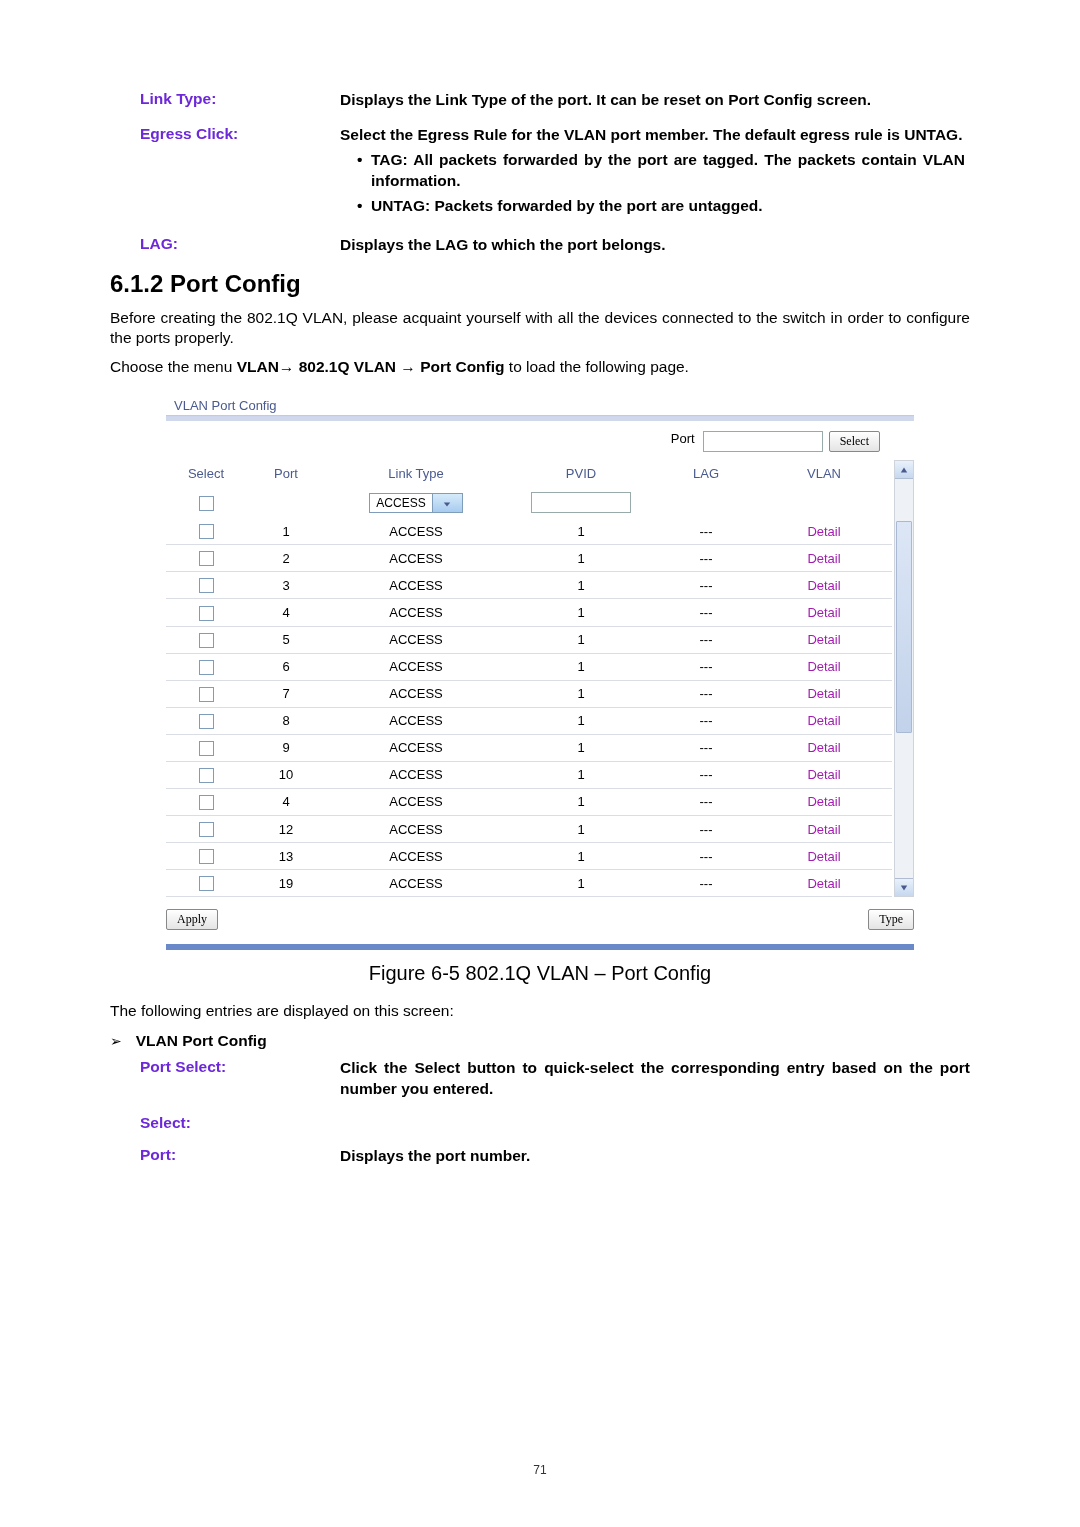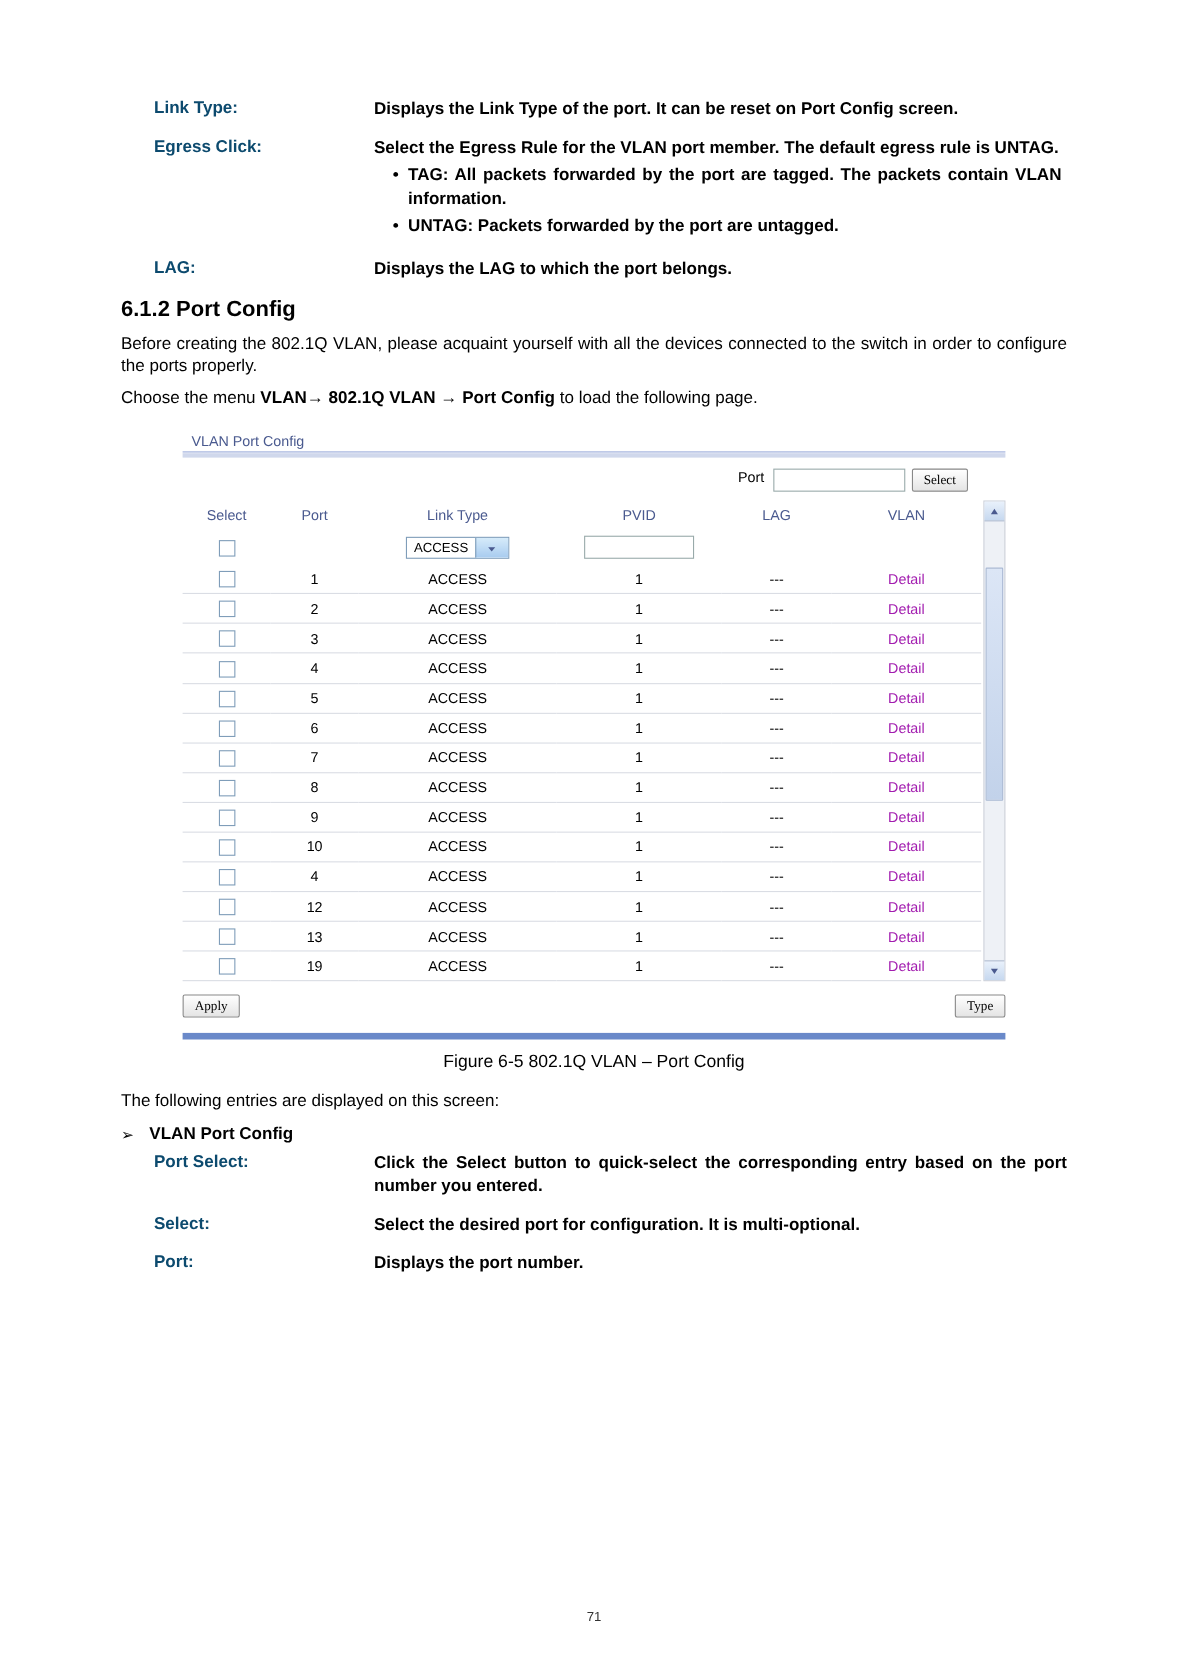--- a/index.html
+++ b/index.html
@@ -11,27 +11,27 @@
     color: #000;
     width: 1080px;
   }
   .page {
     padding: 90px 110px 40px 110px;
     box-sizing: border-box;
     height: 1527px;
     position: relative;
   }
   .def-row { display: flex; margin-bottom: 14px; }
-  .def-term { width: 200px; color: #0c4a6e; font-weight: bold; flex-shrink: 0; }
+  .def-term { width: 200px; color: #6d28d9; font-weight: bold; flex-shrink: 0; }
   .def-desc { flex: 1; text-align: justify; line-height: 1.35; font-weight: bold; }
   .def-desc ul { margin: 4px 0 0 0; padding-left: 26px; }
   .def-desc li { margin: 4px 5px; text-align: justify; }
   .def-desc li::marker { content: "•  "; }
 
-  h2.sec { font-size: 20px; margin: 12px 0 10px 0; }
+  h2.sec { font-size: 24px; margin: 12px 0 10px 0; }
   p.body { margin: 8px 0; text-align: justify; line-height: 1.35; }
 
   
   .screenshot {
     margin: 14px auto 0 auto;
     width: 748px;
     border: 0;
   }
   .ss-title { font-family: Tahoma, Arial; font-size: 13px; color: #4a5a8f; padding: 6px 8px 2px 8px; }
   .ss-hr-top { height: 2px; background: linear-gradient(#b8c4e6,#d6ddf0); border-bottom: 4px solid #d0d8ec; }
@@ -52,21 +52,21 @@
   .select-arrow{width:17px;background:linear-gradient(#d6ebfa,#a8cbef);border-left:1px solid #7f9db9;display:flex;align-items:center;justify-content:center;}
   .select-arrow svg{width:8px;height:8px;}
   
   .scrollbar { position:absolute; right:0; top:0; bottom:0; width:18px; background:#eef1f6; border:1px solid #cfd3db; }
   .sb-btn{height:17px;background:linear-gradient(#e9f1fb,#c6d8ef);border-bottom:1px solid #b0bcd2;display:flex;align-items:center;justify-content:center;}
   .sb-btn.bottom{border-top:1px solid #b0bcd2;border-bottom:none;}
   .sb-thumb{position:absolute;left:1px;right:1px;top:60px;height:210px;background:linear-gradient(#dce6f6,#c2d2ea);border:1px solid #a9b9d4;border-radius:1px;}
 
   .ss-actions{display:flex;justify-content:space-between;gap:12px;padding:12px 0 8px 0;}
 
-  .fig-caption{ text-align:center; font-size:16px; margin:12px 0 16px 0;}
+  .fig-caption{ text-align:center; font-size:20px; margin:12px 0 16px 0;}
 
   .subhead-row { display:flex; align-items:center; gap:14px; margin:10px 0 8px 0;}
   .chevron-block { font-size:14px; }
 
   .def-indent { padding-left: 30px; }
 
   .page-num { position:absolute; bottom:50px; left:0; right:0; text-align:center; font-size:12px; color:#333;}
 </style>
 </head>
 <body>
@@ -295,21 +295,20 @@
 
   <div class="def-indent">
     <div class="def-row">
       <div class="def-term">Port Select:</div>
       <div class="def-desc">
         <span>Click the </span><b>Select</b><span> button to quick-select the corresponding entry based on the port number you entered.</span>
       </div>
     </div>
     <div class="def-row">
       <div class="def-term">Select:</div>
-      <div class="def-desc">Select the desired port for configuration. It is multi-optional.</div>
     </div>
     <div class="def-row">
       <div class="def-term">Port:</div>
       <div class="def-desc">Displays the port number.</div>
     </div>
   </div>
 
   <div class="page-num">71</div>
 </div>
 

